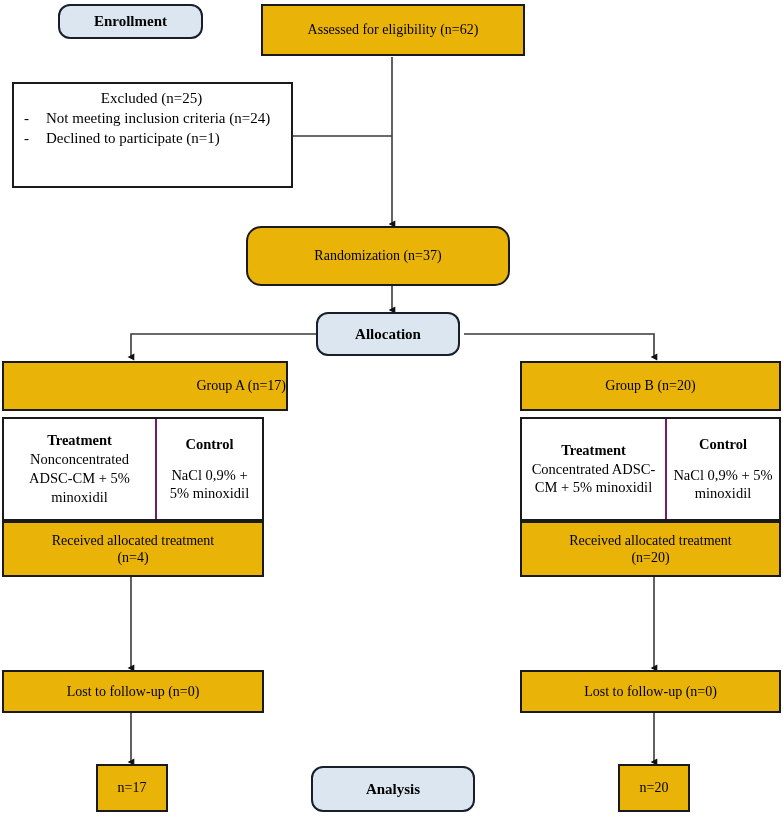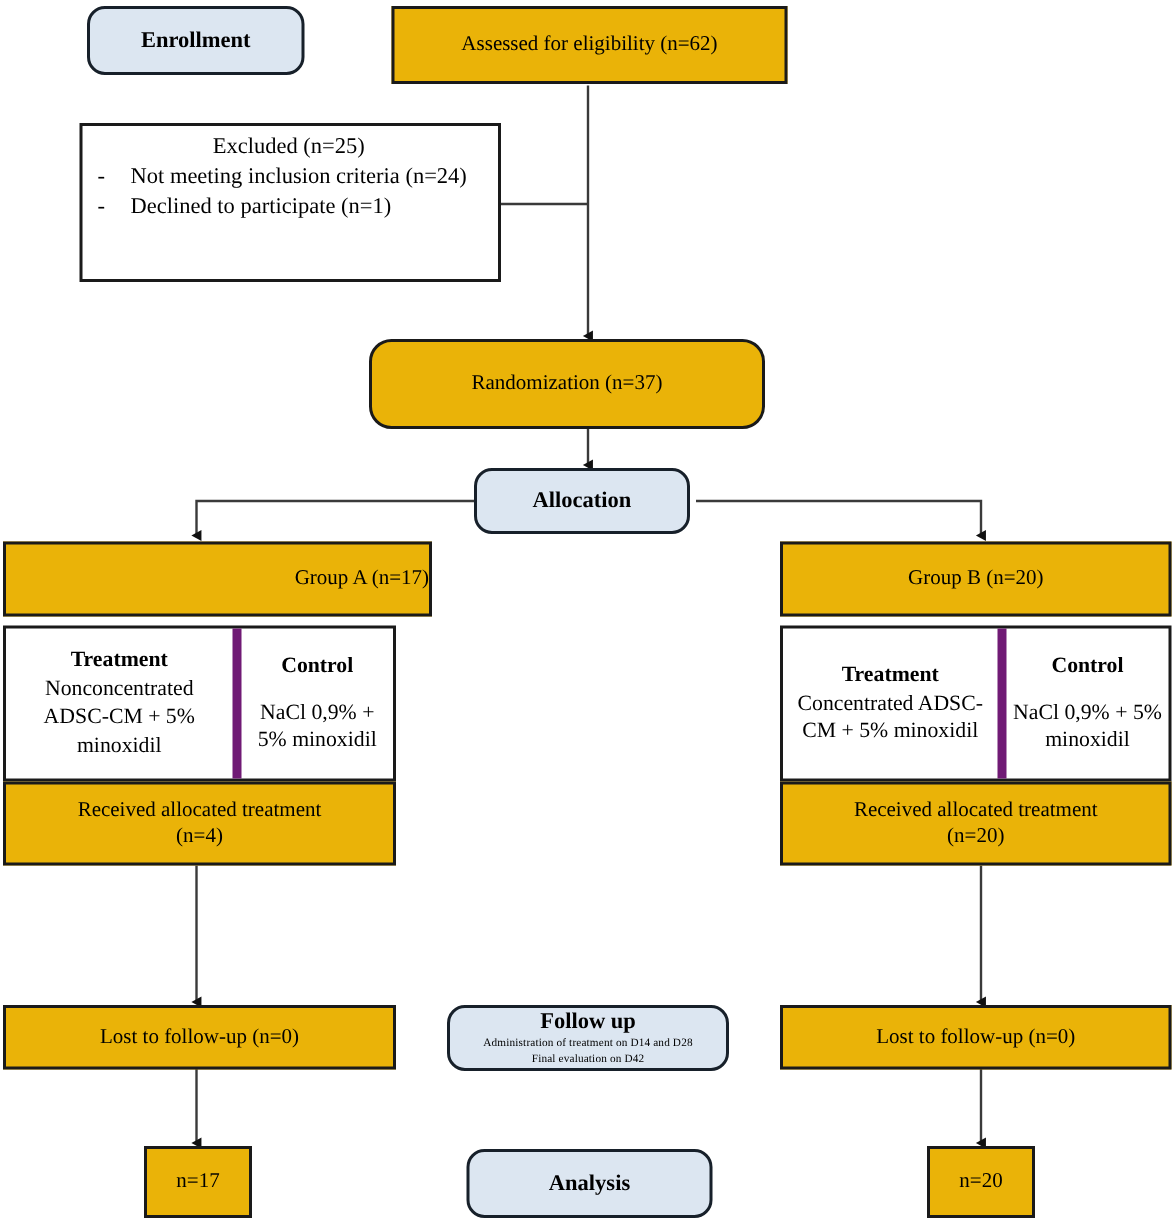--- a/index.html
+++ b/index.html
@@ -64,31 +64,30 @@
     flex: 1 1 auto;
     display: flex;
     flex-direction: column;
     align-items: center;
     justify-content: center;
     text-align: center;
     font-size: 14.5px;
     line-height: 1.3;
     padding: 2px 3px;
   }
-  .split-cell + .split-cell { border-left: 6px solid #701a75; gap: 12px; }
+  .split-cell + .split-cell { border-left: 2px solid #701a75; gap: 12px; }
   .split-cell .cell-title { font-weight: bold; }
   .excluded-box {
     position: absolute;
     box-sizing: border-box;
     border: 2px solid #1a1a1a;
     background: #ffffff;
     font-size: 15px;
     line-height: 1.32;
     padding: 5px 8px 5px 6px;
-    margin-left: 41px;
   }
   .excluded-head { text-align: center; }
   .excluded-list { margin: 0; padding: 0; list-style: none; }
   .excluded-list li {
     position: relative;
     padding-left: 26px;
     text-align: left;
   }
   .excluded-list li .dash {
     position: absolute;
@@ -129,21 +128,21 @@
 
     <path class="ln" d="M131,577 L131,668" marker-end="url(#ah)"></path>
 
     <path class="ln" d="M654,577 L654,668" marker-end="url(#ah)"></path>
 
     <path class="ln" d="M131,711 L131,762" marker-end="url(#ah)"></path>
 
     <path class="ln" d="M654,711 L654,762" marker-end="url(#ah)"></path>
   </svg>
 
-  <div class="stage" style="left:58px; top:4px; width:145px; height:46px;">
+  <div class="stage" style="left:58px; top:4px; width:145px; height:35px;">
     <span>Enrollment</span>
   </div>
 
   <div class="node" style="left:261px; top:4px; width:264px; height:52px;">
     <span>Assessed for eligibility (n=62)</span>
   </div>
 
   <div class="excluded-box" style="left:12px; top:82px; width:281px; height:106px;">
     <div class="excluded-head">Excluded (n=25)</div>
     <ul class="excluded-list">
@@ -215,23 +214,18 @@
   </div>
 
   <div class="node" style="left:520px; top:670px; width:261px; height:43px;">
     <span>Lost to follow-up (n=0)</span>
   </div>
 
   <div class="node" style="left:618px; top:764px; width:72px; height:48px;">
     <span>n=20</span>
   </div>
 
-  <div class="stage" style="left:298px; top:670px; width:188px; height:44px; padding:2px 4px;">
-    <span>Follow up</span>
-    <span class="stage-sub">Administration  of  treatment  on D14 and  D28</span>
-    <span class="stage-sub">Final  evaluation  on D42</span>
-  </div>
 
   <div class="stage" style="left:311px; top:766px; width:164px; height:46px;">
     <span>Analysis</span>
   </div>
 
 </div>
 
 </body></html>

